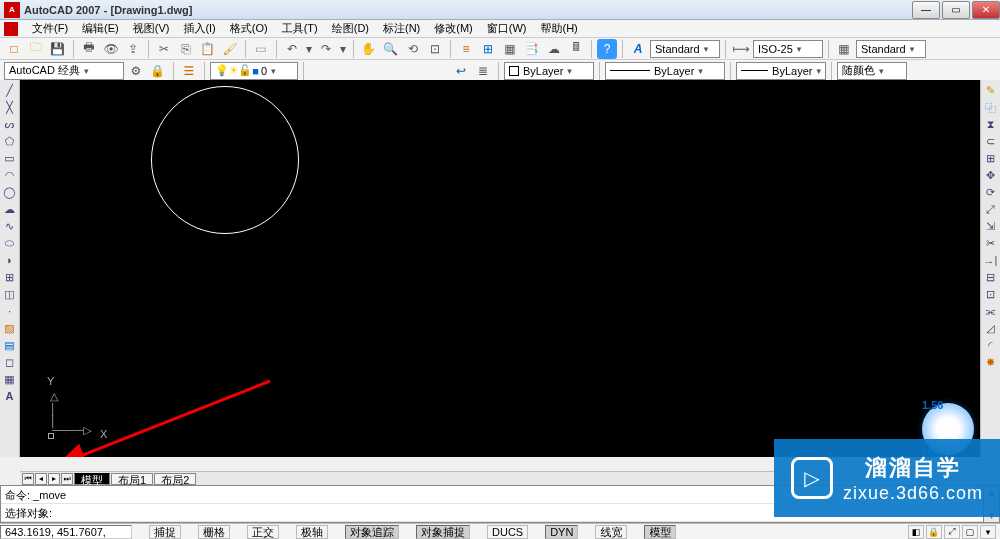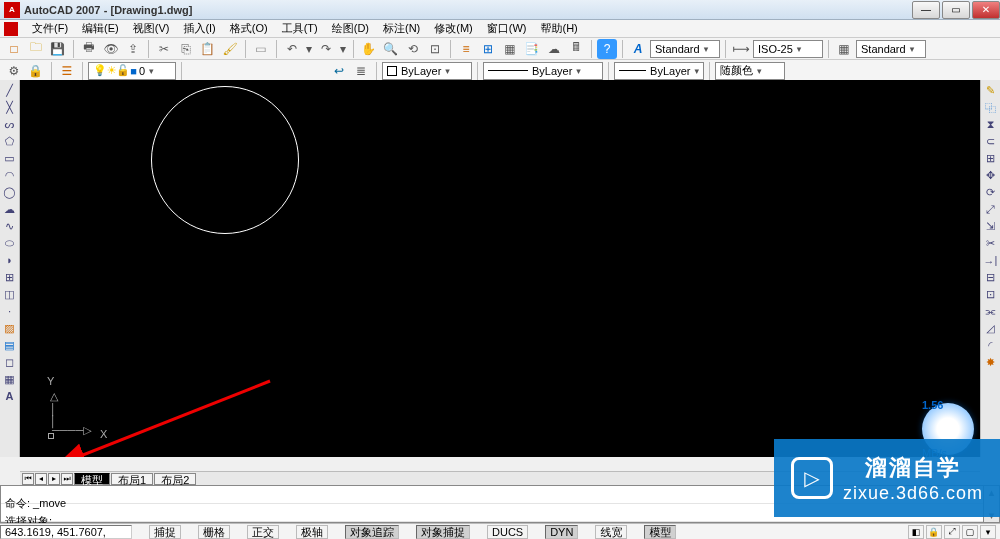--- a/index.html
+++ b/index.html
@@ -56,21 +56,21 @@
 
 
 .model-tabs { height: 14px; background: #e8e8e8; border-top: 1px solid #bbb; display: flex; align-items: center; font-size: 10px; padding-left: 2px; gap: 1px; }
 .mt-nav { width: 12px; height: 12px; border: 1px solid #888; background: #f4f4f4; display: flex; align-items: center; justify-content: center; font-size: 8px; cursor: pointer; }
 .mt-tab { padding: 0 6px; border: 1px solid #888; background: #f4f4f4; cursor: pointer; height: 12px; line-height: 12px; }
 .mt-tab.active { background: #000; color: #fff; border-top-color: #000; }
 
 
 .cmdline-area { position: absolute; left: 0; right: 0; bottom: 16px; height: 38px; display: flex; }
 .cmd-lines { flex: 1; background: #fff; border: 1px solid #888; display: flex; flex-direction: column; font-family: SimSun, monospace; font-size: 12px; }
-.cmd-line { padding: 8px 4px; height: 18px; line-height: 18px; border-bottom: 1px solid #e4e4e4; }
+.cmd-line { padding: 0px 4px; height: 18px; line-height: 18px; border-bottom: 1px solid #e4e4e4; }
 .cmd-scroll { width: 16px; background: #e8e8e8; border: 1px solid #888; border-left: none; display: flex; flex-direction: column; align-items: center; font-size: 8px; color: #666; }
 
 
 .statusbar { position: absolute; bottom: 0; left: 0; right: 0; height: 16px; background: #f4f4f4; border-top: 1px solid #bbb; display: flex; align-items: center; font-size: 11px; }
 .status-coords { width: 132px; border: 1px inset #ccc; padding: 0 4px; background: #fff; height: 14px; line-height: 12px; }
 .status-toggle { padding: 0 4px; border: 1px solid #bbb; height: 14px; line-height: 12px; background: #f4f4f4; cursor: pointer; margin-left: 17px; }
 .status-toggle.pressed { background: #d0d0d0; border-style: inset; }
 .status-spacer { flex: 1; }
 .status-tray { display: flex; gap: 2px; padding-right: 4px; }
 .tray-icon { width: 16px; height: 14px; border: 1px solid #bbb; display: flex; align-items: center; justify-content: center; font-size: 9px; cursor: pointer; }
@@ -153,20 +153,21 @@
   <span class="tdropdown w70">Standard</span>
   <span class="tsep"></span>
   <span class="tbtn">⟼</span>
   <span class="tdropdown w70">ISO-25</span>
   <span class="tsep"></span>
   <span class="tbtn">▦</span>
   <span class="tdropdown w70">Standard</span>
 </div>
 
 <div class="toolbar">
+  <span class="tdropdown w120">AutoCAD 经典</span>
   <span class="tbtn">⚙</span>
   <span class="tbtn">🔒</span>
   <span class="tsep"></span>
   <span class="tbtn" style="color:#c60">☰</span>
   <span class="tsep"></span>
   <span class="tdropdown" style="width:88px">
     <span style="color:#cc0">💡</span>
     <span style="color:#fc0">☀</span>
     <span style="color:#888">🔓</span>
     <span style="color:#06c">■</span>

